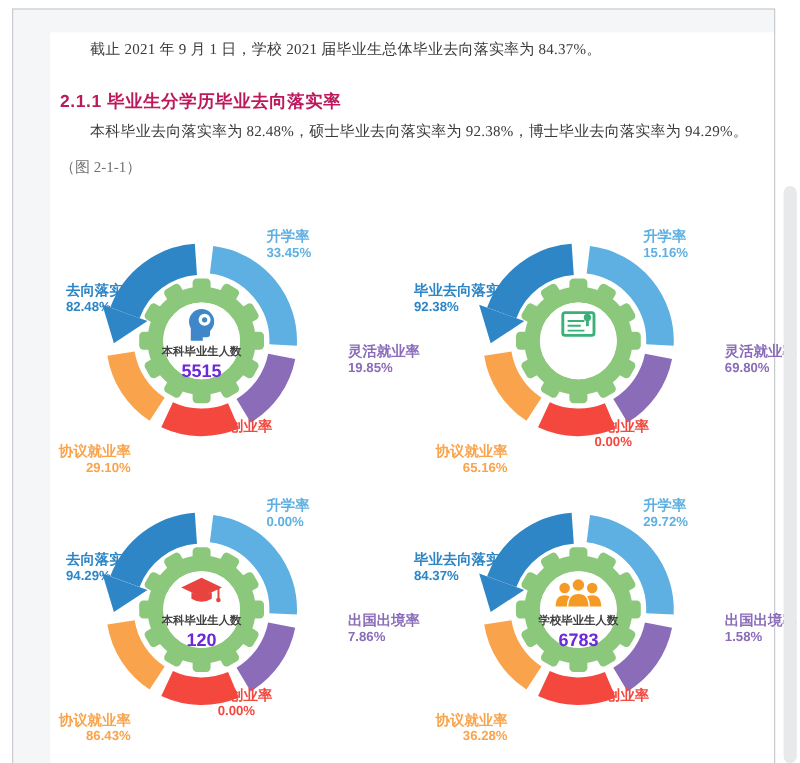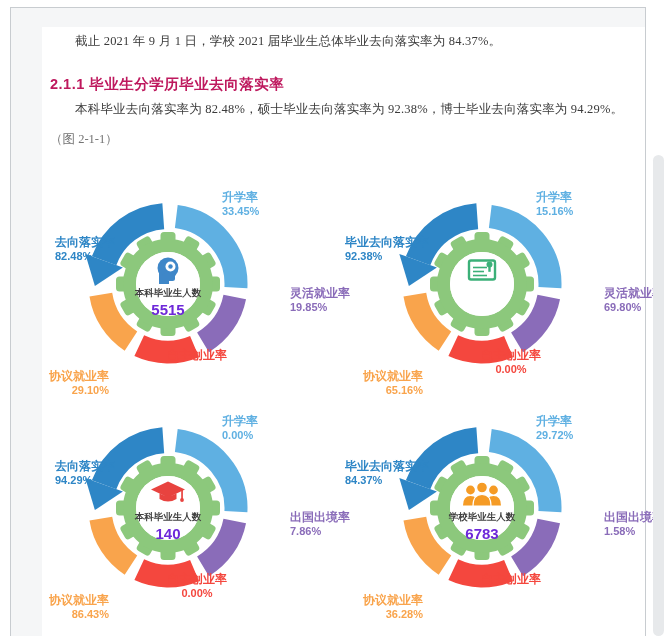--- a/index.html
+++ b/index.html
@@ -196,21 +196,21 @@
           </g>
           <g fill="#e8433f">
             <path d="M90 63.5 L107 71.5 L90 79.5 L73 71.5 Z"></path>
             <path d="M81.5 75.5 v5.5 q8.5 5 17 0 v-5.5 q-8.5 4.5 -17 0 Z"></path>
             <rect x="103.2" y="71.5" width="1.7" height="9.5"></rect>
             <circle cx="104" cy="82" r="1.9"></circle>
           </g>
         </svg>
       <div class="center-label">
         <div class="center-title">本科毕业生人数</div>
-        <div class="center-count">140</div>
+        <div class="center-count">120</div>
       </div>
       <div class="seg" data-pos="top-left" style="color: rgb(46, 134, 198);">
         <div class="seg-label">去向落实率</div>
         <div class="seg-value">94.29%</div>
       </div>
       <div class="seg" data-pos="top-right" style="color: rgb(95, 176, 226);">
         <div class="seg-label">升学率</div>
         <div class="seg-value">0.00%</div>
       </div>
       <div class="seg" data-pos="right" style="color: rgb(138, 108, 185);">

